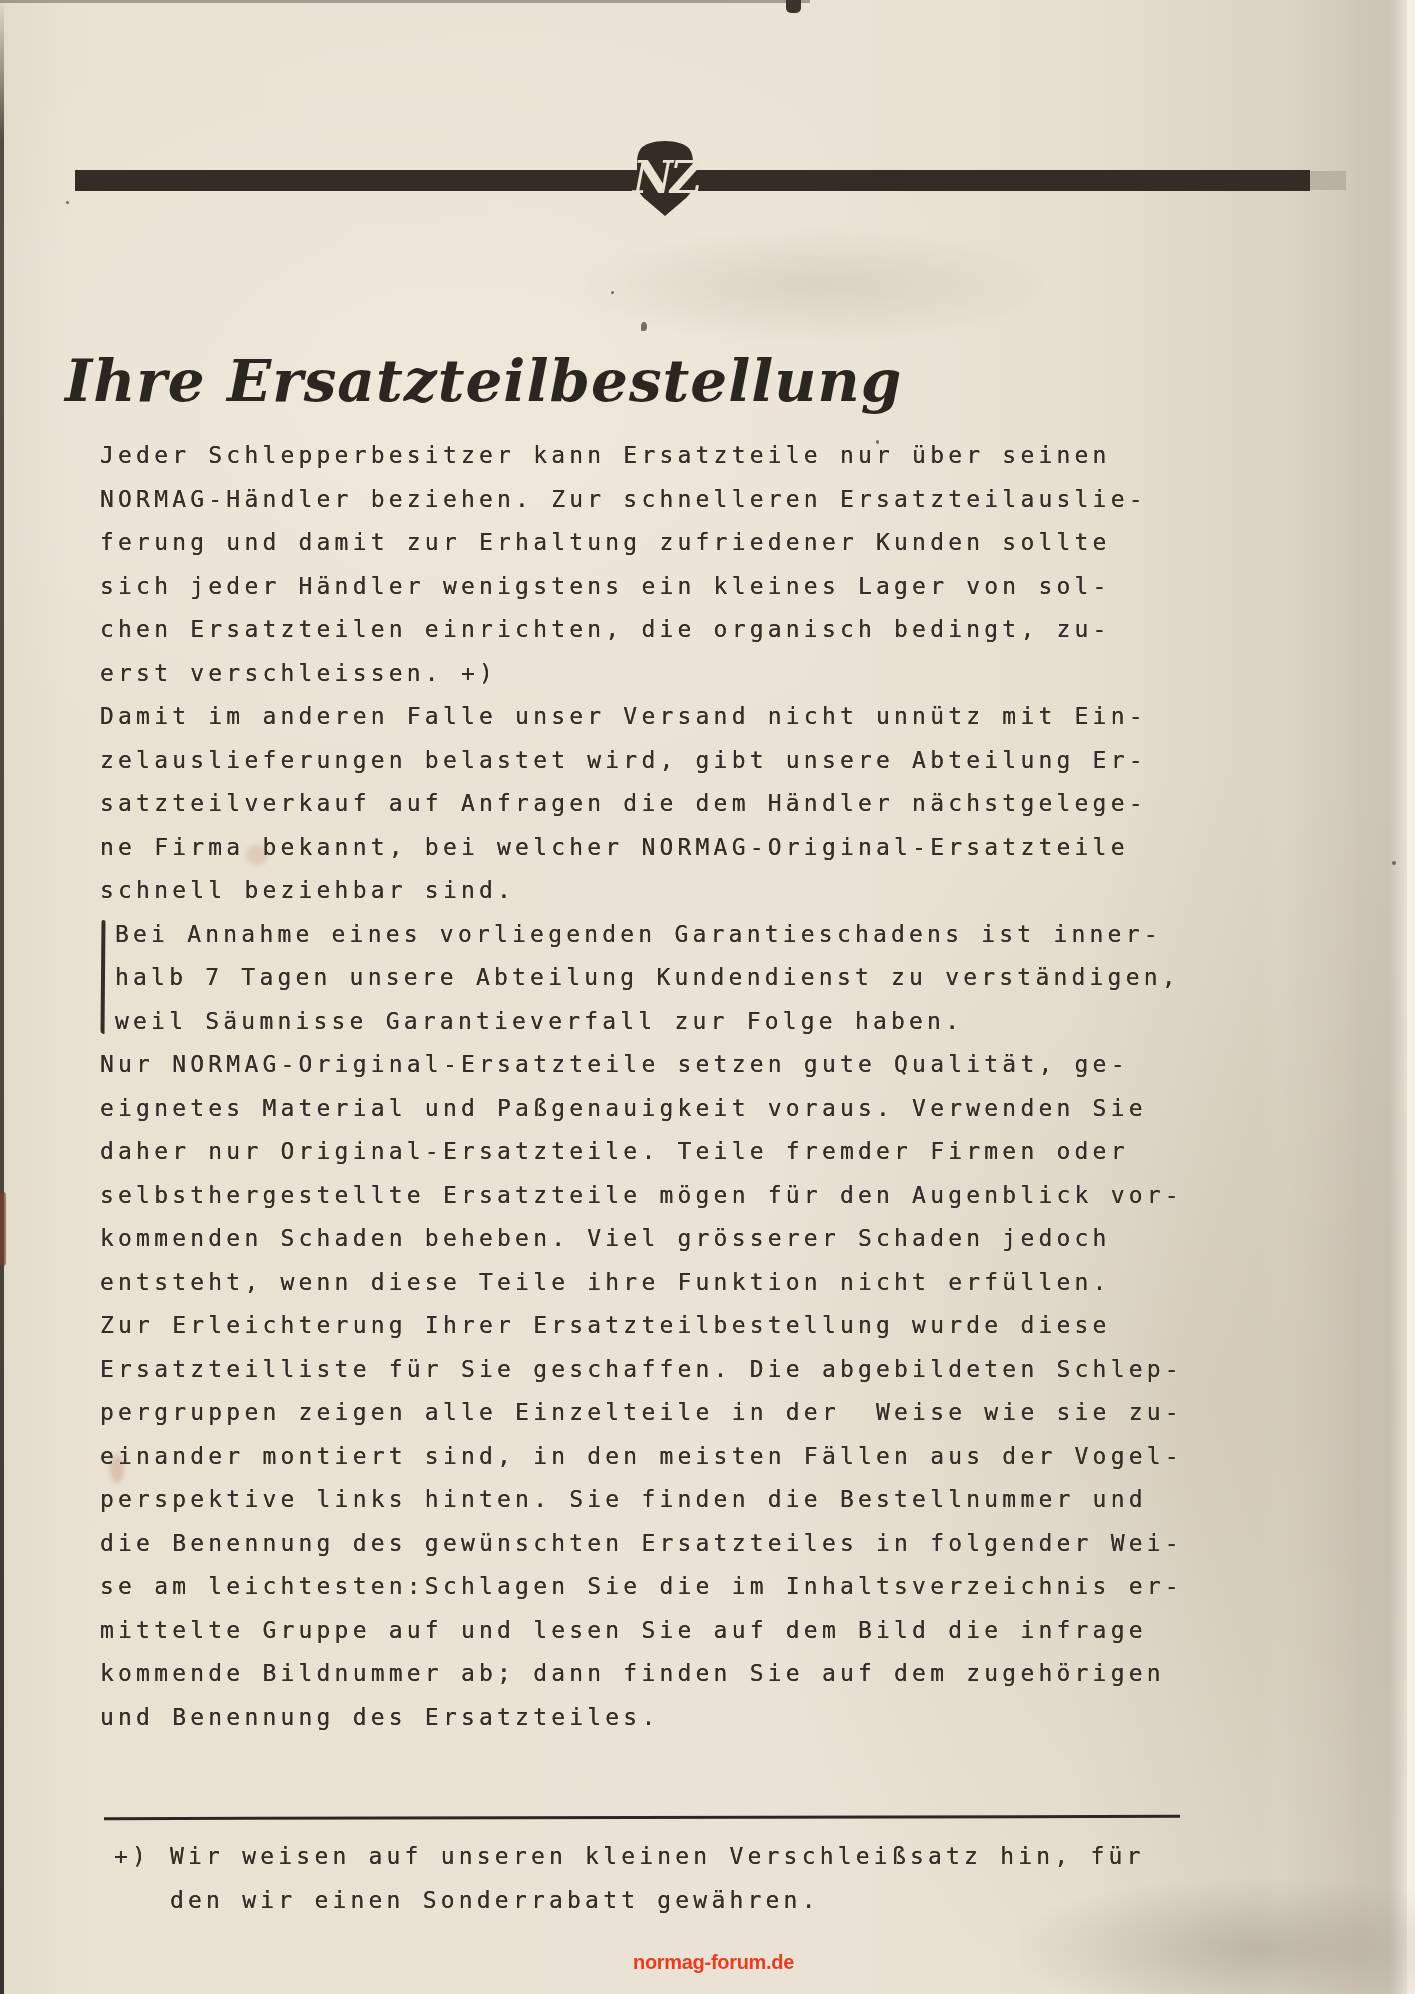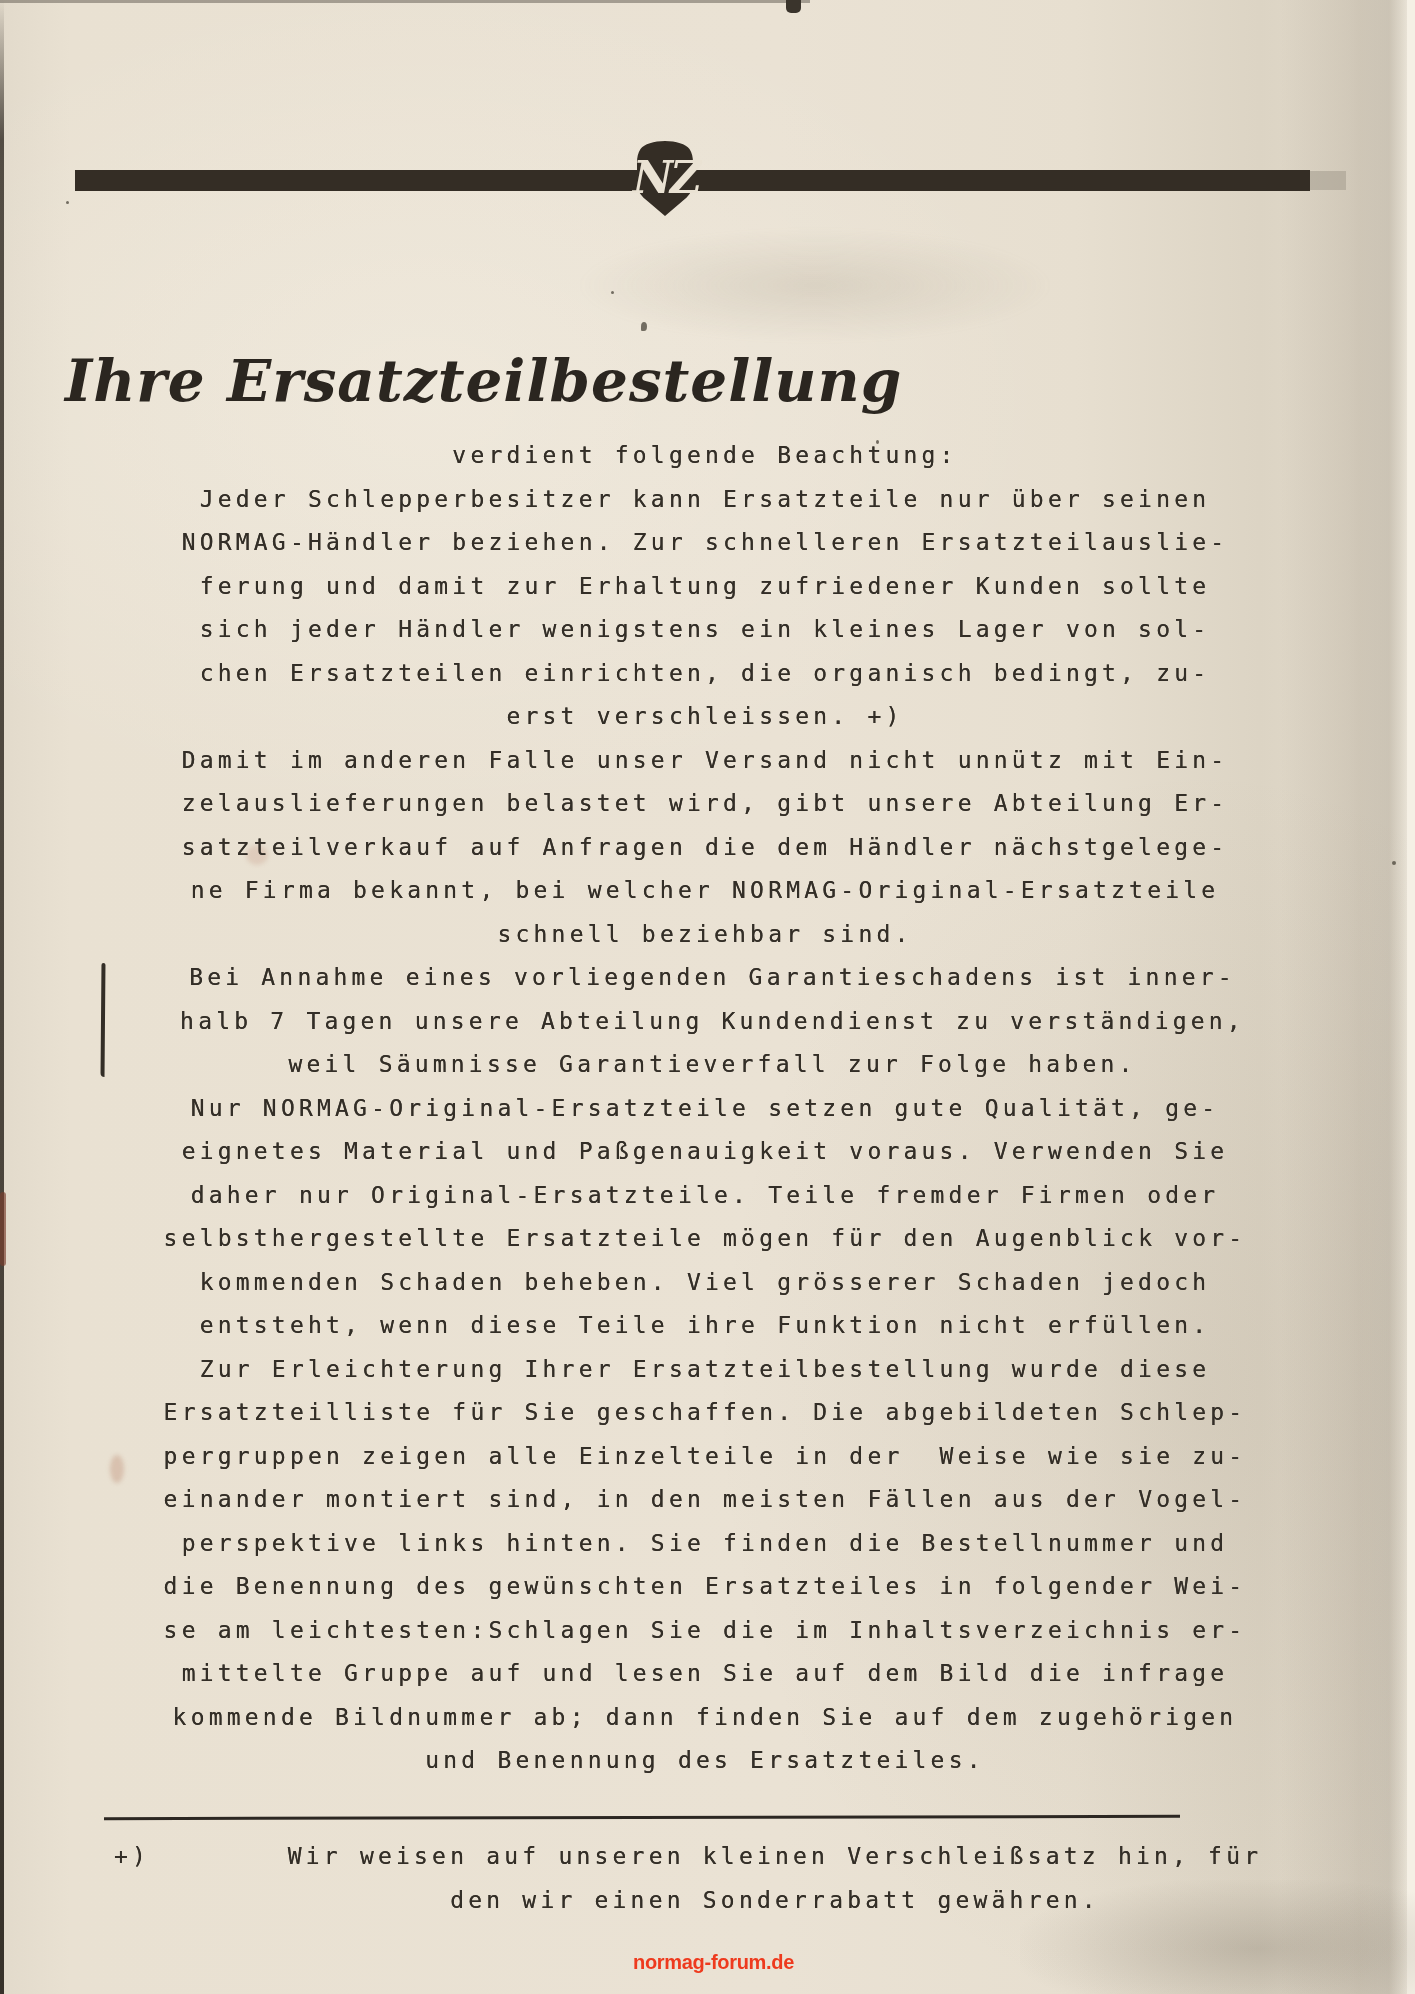--- a/index.html
+++ b/index.html
@@ -6,21 +6,20 @@
   .page{
     position:relative;
     width:1415px;height:1994px;
     margin:0 auto;
     overflow:hidden;
     font-family:"DejaVu Sans Mono","Liberation Mono",monospace;
     background:
       radial-gradient(ellipse 900px 600px at 30% 20%, rgba(255,252,244,.25), rgba(255,252,244,0) 70%),
       radial-gradient(ellipse 700px 900px at 85% 70%, rgba(120,105,85,.10), rgba(120,105,85,0) 70%),
       linear-gradient(90deg,#e2dacb 0,#e9e1d2 5%,#eae2d4 55%,#e7dfd0 76%,#dcd4c4 89%,#e2dacb 96%,#f0eadd 99%,#f6f1e6 100%);
-    text-align: center;
   }
   
   .edge-left{position:absolute;left:0;top:0;width:4px;height:100%;
     background:linear-gradient(180deg,rgba(58,52,44,0) 0,rgba(58,52,44,.85) 7%,rgba(58,52,44,.9) 60%,rgba(45,40,33,.95) 100%);}
   .edge-top{position:absolute;left:0;top:0;width:810px;height:3px;background:rgba(80,74,64,.45);}
   .edge-notch{position:absolute;left:786px;top:0;width:15px;height:13px;background:#3a342c;border-radius:0 0 5px 5px;}
   .edge-right-strip{position:absolute;left:1407px;top:0;width:8px;height:100%;background:#f5f0e5;}
   .fold-right{position:absolute;left:1280px;top:0;width:127px;height:100%;
     background:linear-gradient(90deg,rgba(110,98,80,0) 0,rgba(110,98,80,.14) 55%,rgba(110,98,80,.26) 86%,rgba(110,98,80,.08) 100%);}
   .shadow-bottom-right{position:absolute;left:1020px;top:1880px;width:395px;height:114px;
@@ -106,21 +105,20 @@
   <div class="badge">
     <svg width="74" height="79" viewBox="0 0 74 79">
       <path d="M37 2 C26 2 16 5 12.5 10 C10 14 9 18 9 24 L9 44 C9 52 13.5 57.5 20 62.5 L37 77 L54 62.5 C60.5 57.5 65 52 65 44 L65 24 C65 18 64 14 61.5 10 C58 5 48 2 37 2 Z" fill="#342d25"></path>
       <text x="38" y="54" text-anchor="middle" font-size="44" font-style="italic" font-weight="bold" font-family="'DejaVu Serif','Liberation Serif',serif" fill="#eae2d3" letter-spacing="-3">NZ</text>
     </svg>
   </div>
 
   <h1 class="title">Ihre Ersatzteilbestellung</h1>
 
   <div class="body-text">
-    <div class="line">verdient folgende Beachtung:</div>
     <div class="line">Jeder Schlepperbesitzer kann Ersatzteile nur über seinen</div>
     <div class="line">NORMAG-Händler beziehen. Zur schnelleren Ersatzteilauslie-</div>
     <div class="line">ferung und damit zur Erhaltung zufriedener Kunden sollte</div>
     <div class="line">sich jeder Händler wenigstens ein kleines Lager von sol-</div>
     <div class="line">chen Ersatzteilen einrichten, die organisch bedingt, zu-</div>
     <div class="line">erst verschleissen. +)</div>
     <div class="line">Damit im anderen Falle unser Versand nicht unnütz mit Ein-</div>
     <div class="line">zelauslieferungen belastet wird, gibt unsere Abteilung Er-</div>
     <div class="line">satzteilverkauf auf Anfragen die dem Händler nächstgelege-</div>
     <div class="line">ne Firma bekannt, bei welcher NORMAG-Original-Ersatzteile</div>

